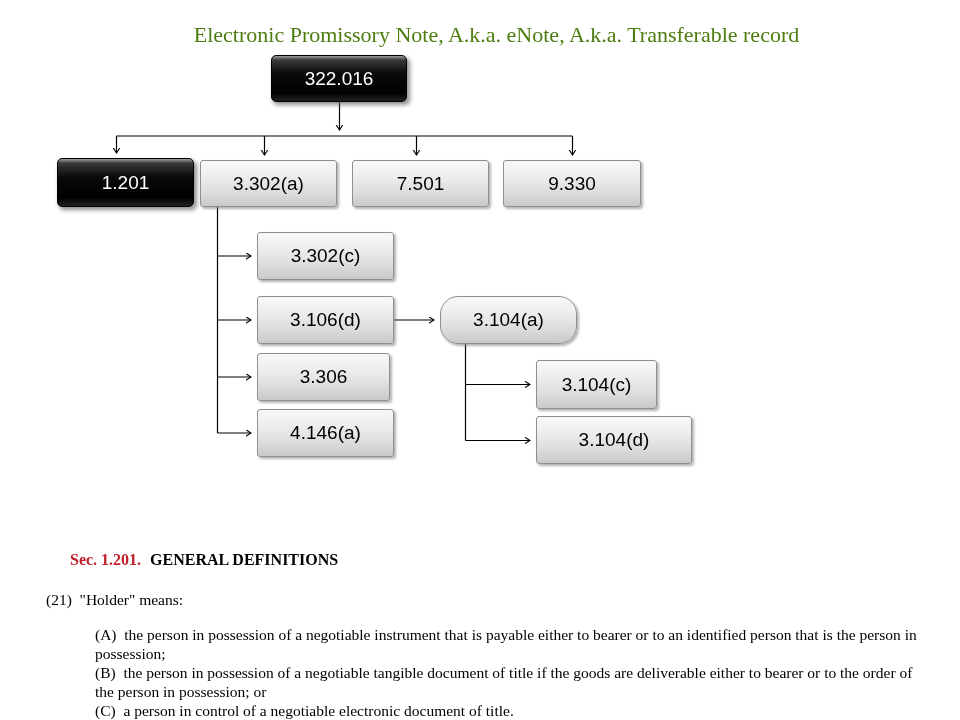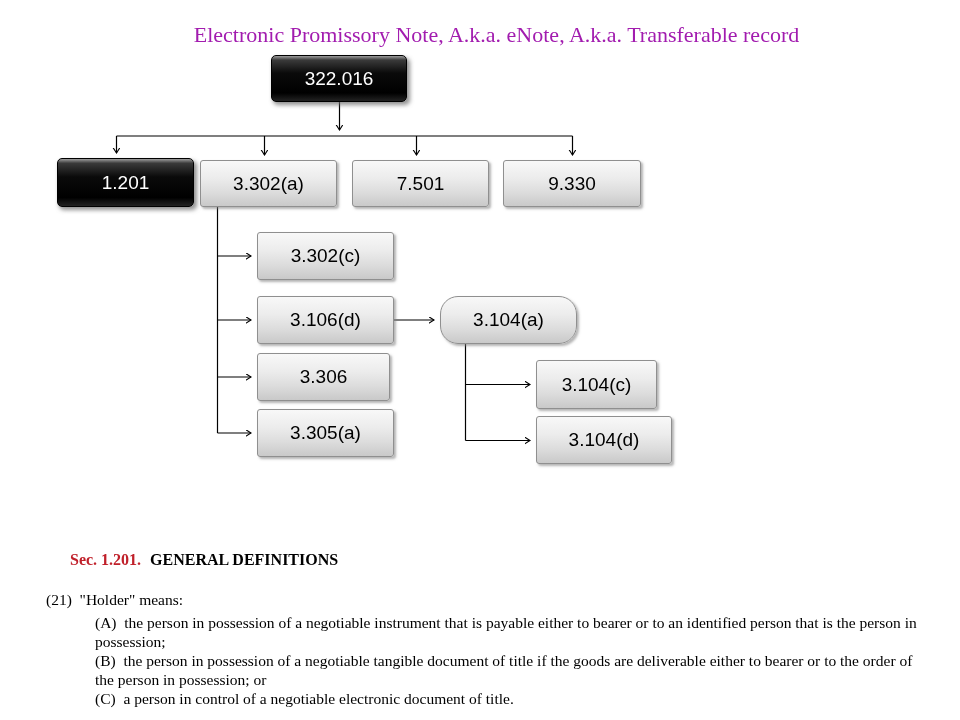--- a/index.html
+++ b/index.html
@@ -1,20 +1,20 @@
 <!DOCTYPE html>
 <html><head>
 <meta charset="utf-8">
 <style>
   html,body{margin:0;padding:0;background:#fff;}
   .slide{position:relative;width:960px;height:720px;background:#ffffff;overflow:hidden;
          font-family:"Liberation Serif",serif;}
   .slide-title{position:absolute;top:22px;left:0;width:960px;text-align:center;
                margin:0;padding-left:33px;box-sizing:border-box;
-               font-family:"Liberation Serif",serif;font-size:22px;font-weight:400;color:#a21caf;}
+               font-family:"Liberation Serif",serif;font-size:22px;font-weight:400;color:#4d7c0f;}
   
   .connectors{position:absolute;left:0;top:0;width:960px;height:720px;pointer-events:none;}
   
   .node{position:absolute;display:flex;align-items:center;justify-content:center;
         font-family:"Liberation Sans","DejaVu Sans",sans-serif;font-size:19px;
         border-radius:3px;box-sizing:border-box;}
   .node.gray{color:#000;
         background:linear-gradient(180deg,#f8f8f8 0%,#ececec 38%,#dcdcdc 70%,#c9c9c9 100%);
         border:1px solid #8f8f8f;
         box-shadow:2px 2px 2.5px rgba(130,130,130,0.6);}
@@ -26,29 +26,29 @@
   .n-1201  {left:57px; top:158px;width:137px;height:49px;}
   .n-3302a {left:200px;top:160px;width:137px;height:47px;}
   .n-7501  {left:352px;top:160px;width:137px;height:47px;}
   .n-9330  {left:503px;top:160px;width:138px;height:47px;}
   .n-3302c {left:257px;top:232px;width:137px;height:48px;}
   .n-3106d {left:257px;top:296px;width:137px;height:48px;}
   .n-3306  {left:257px;top:353px;width:133px;height:48px;}
   .n-3305a {left:257px;top:409px;width:137px;height:48px;}
   .n-3104a {left:440px;top:296px;width:137px;height:48px;border-radius:18px;}
   .n-3104c {left:536px;top:360px;width:121px;height:49px;}
-  .n-3104d {left:536px;top:416px;width:136px;height:48px;}
+  .n-3104d {left:536px;top:416px;width:156px;height:48px;}
   
   .defs{position:absolute;left:46px;top:530px;width:900px;color:#000;}
   .def-heading{font-size:16px;font-weight:bold;line-height:20px;white-space:pre;}
   .def-heading .sec{color:#c0202a;}
   .def-heading .ttl{color:#000;margin-left:9px;}
   .def-line{font-size:15.5px;line-height:19px;white-space:pre;}
   .def-clause{margin-left:49px;}
-  .def-first{margin-top:4px;}
+  .def-first{margin-top:16px;}
 </style>
 </head>
 <body>
 
 <div class="slide">
 
   <h1 class="slide-title">Electronic Promissory Note, A.k.a. eNote, A.k.a. Transferable record</h1>
 
   <svg class="connectors" width="960" height="720" viewBox="0 0 960 720" xmlns="http://www.w3.org/2000/svg">
     <defs>
@@ -101,21 +101,21 @@
   <div class="node gray n-3302c">
     <span>3.302(c)</span>
   </div>
   <div class="node gray n-3106d">
     <span>3.106(d)</span>
   </div>
   <div class="node gray n-3306">
     <span>3.306</span>
   </div>
   <div class="node gray n-3305a">
-    <span>3.305(a)</span>
+    <span>4.146(a)</span>
   </div>
 
   <div class="node gray n-3104a">
     <span>3.104(a)</span>
   </div>
   <div class="node gray n-3104c">
     <span>3.104(c)</span>
   </div>
   <div class="node gray n-3104d">
     <span>3.104(d)</span>

